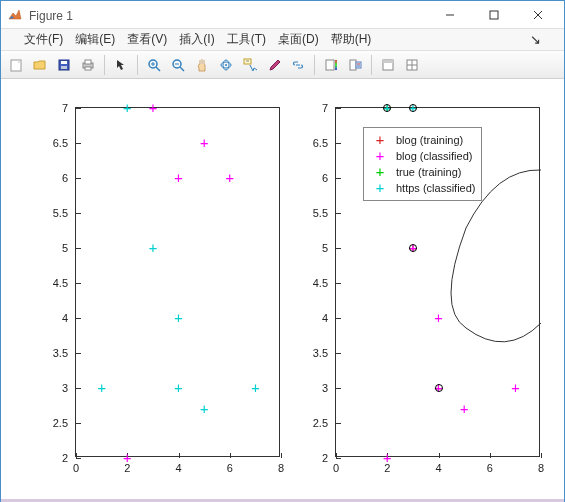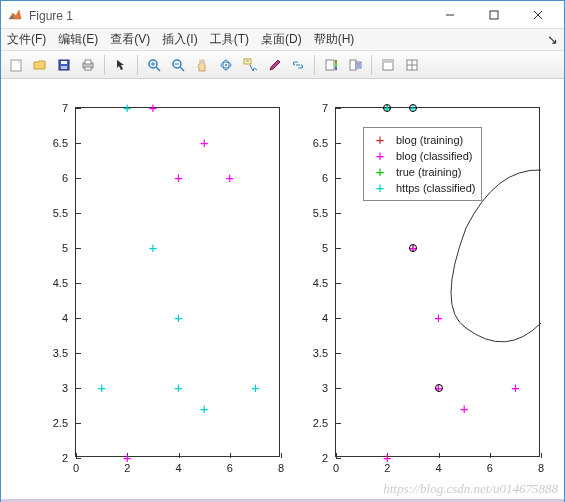--- a/index.html
+++ b/index.html
@@ -4,21 +4,21 @@
 <style>
   * { box-sizing: border-box; margin: 0; padding: 0; }
   body { font-family: "Microsoft YaHei", Arial, sans-serif; font-size: 12px; background: #fff; color: #333; width: 565px; }
   .window { border: 1px solid #4a90c8; background: #fff; }
   .titlebar { display: flex; align-items: center; justify-content: space-between; height: 28px; background: #fff; border-bottom: 1px solid #e0e0e0; padding: 0 4px 0 6px; }
   .titlebar-left { display: flex; align-items: flex-end; gap: 6px; }
   .titlebar-title { color: #555; font-size: 12px; }
   .titlebar-icon svg { display: block; }
   .winbtns { display: flex; gap: 0; }
   .winbtn { width: 44px; height: 26px; display: flex; align-items: center; justify-content: center; color: #666; cursor: pointer; }
-  .menubar { display: flex; align-items: center; height: 22px; padding: 0 0; border-bottom: 1px solid #e0e0e0; background: #f7f7f7; font-size: 12px; }
+  .menubar { display: flex; align-items: center; height: 22px; padding: 0 17px; border-bottom: 1px solid #e0e0e0; background: #f7f7f7; font-size: 12px; }
   .menuitem { padding: 2px 6px; cursor: pointer; white-space: nowrap; }
   .menubar .spacer { flex: 1; }
   .dock-arrow { font-size: 13px; padding: 0 6px; cursor: pointer; }
   .toolbar { display: flex; align-items: center; height: 28px; padding: 2px 4px; gap: 2px; border-bottom: 1px solid #d0d0d0; background: linear-gradient(#fdfdfd,#ececec); }
   .tbtn { width: 22px; height: 22px; display: flex; align-items: center; justify-content: center; border: 1px solid transparent; border-radius: 2px; cursor: pointer; }
   .tsep { width: 1px; height: 20px; background: #ccc; margin: 0 3px; }
   .figure-area { position: relative; width: 563px; height: 420px; background: #fff; }
   .axes { position: absolute; border: 1px solid #333; background: #fff; }
   .axes1 { left: 74px; top: 28px; width: 205px; height: 350px; }
   .axes2 { left: 334px; top: 28px; width: 205px; height: 350px; }
@@ -324,17 +324,16 @@
           </div>
           <span>true (training)</span>
         </div>
         <div class="legrow">
           <div class="legswatch">
             <span class="plus" style="color: rgb(0, 208, 208);">+</span>
           </div>
           <span>https (classified)</span>
         </div>
       </div>
-    <div class="watermark">https://blog.csdn.net/u014675888</div>
   </div>
 
   <div class="bottom-strip"></div>
 </div>
 
 </body></html>

